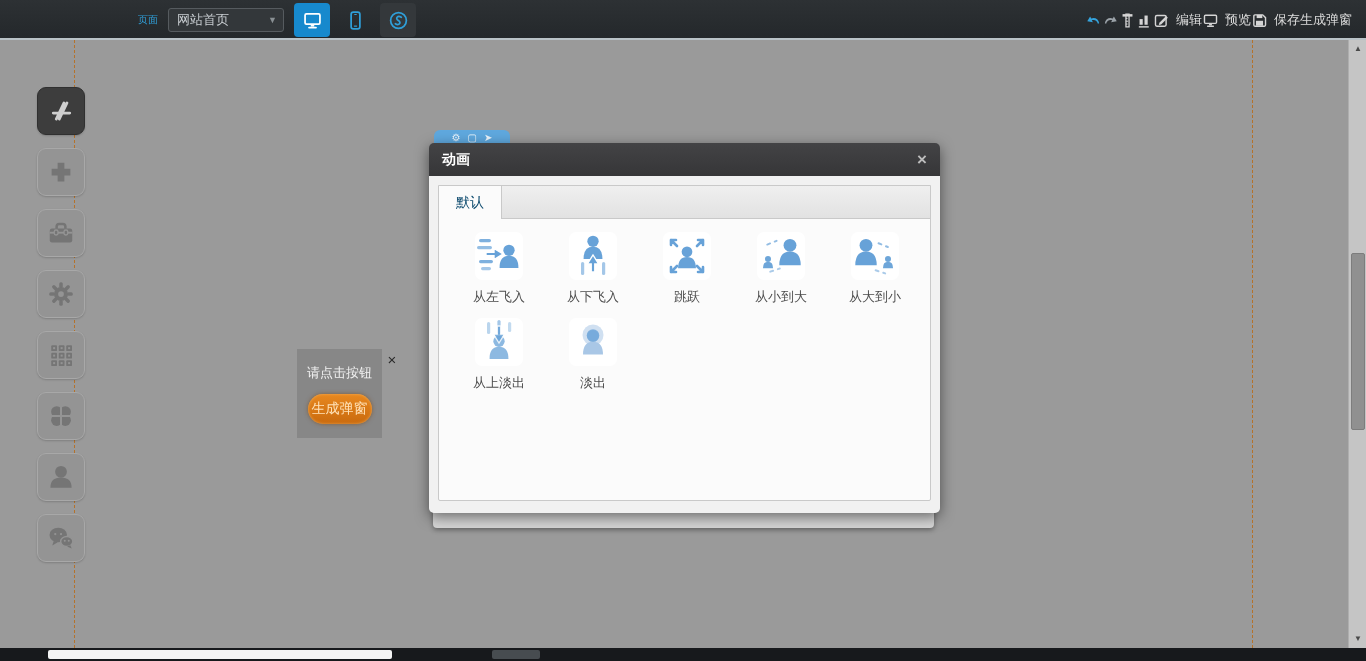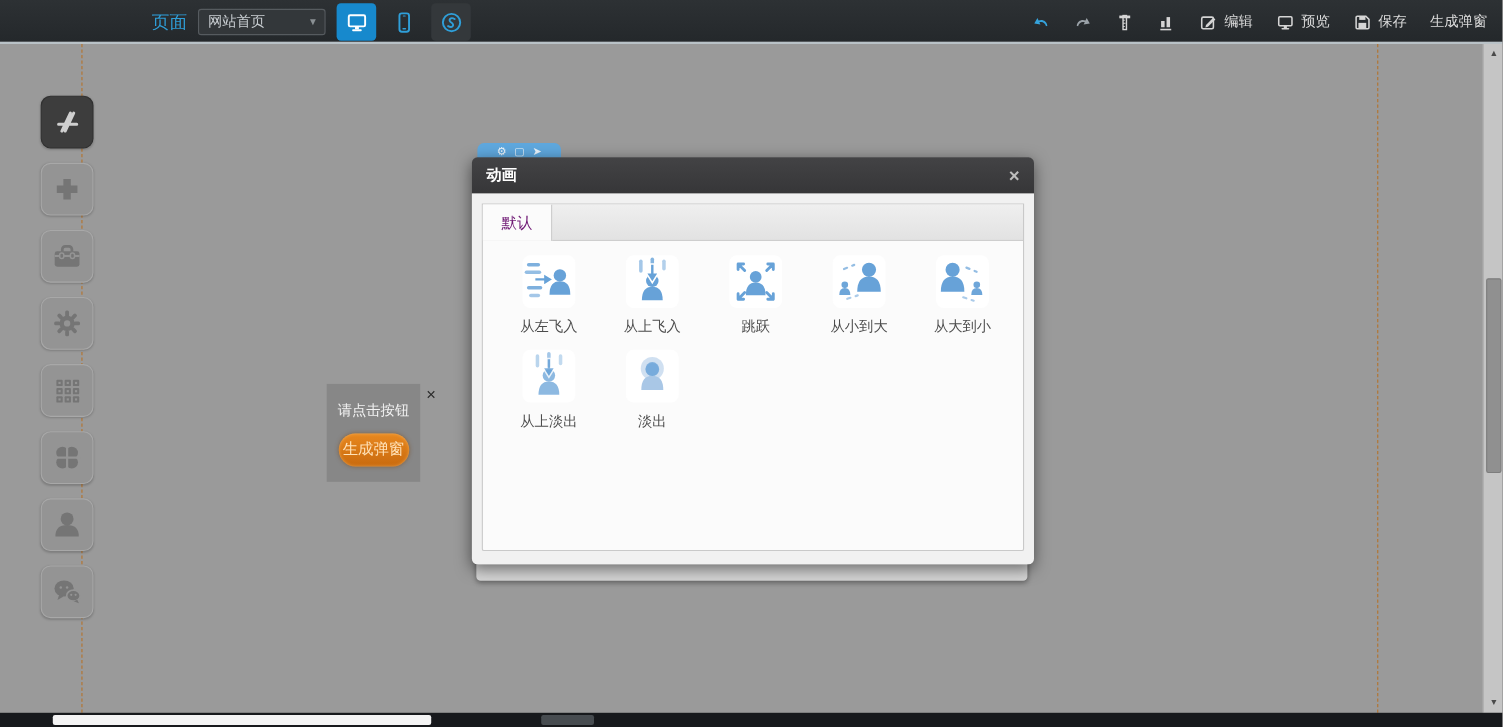--- a/index.html
+++ b/index.html
@@ -5,28 +5,28 @@
   * { margin:0; padding:0; box-sizing:border-box; }
   html,body { width:100%; height:100%; }
   body { font-family:"Liberation Sans", sans-serif; background:#9a9a9a; overflow:hidden; }
   #stage { position:relative; width:1366px; height:661px; overflow:hidden; background:#9a9a9a; }
 
   
   .toolbar { position:absolute; left:0; top:0; width:1366px; height:40px;
     background:linear-gradient(#2d3134,#24282b); border-bottom:2px solid #b9c2c7;
     display:flex; align-items:center; z-index:40; }
   .tb-left { position:absolute; left:138px; top:0; height:40px; display:flex; align-items:center; gap:10px; }
-  .page-label { color:#2f9fd9; font-size:16px; }
+  .page-label { color:#2f9fd9; font-size:10px; }
   .page-select { width:116px; height:24px; background:#33373a; border:1px solid #565b5f; border-radius:3px;
     color:#c9ced2; font-size:13px; display:flex; align-items:center; padding:0 8px; position:relative; }
   .page-select .caret { position:absolute; right:6px; color:#8a9094; font-size:9px; }
   .dev-btn { width:36px; height:34px; border-radius:4px; display:flex; align-items:center; justify-content:center; }
   .dev-btn.active { background:#1789cd; }
   .dev-btn.frame { background:#34383b; }
-  .tb-right { position:absolute; right:14px; top:0; height:40px; display:flex; align-items:center; gap:21px; }
+  .tb-right { position:absolute; right:14px; top:0; height:40px; display:flex; align-items:center; }
   .tb-item { display:flex; align-items:center; gap:6px; color:#dcdcdc; font-size:13px; cursor:pointer; }
   .icon-16 svg { width:17px; height:17px; display:block; }
   .icon-20 svg { width:21px; height:21px; display:block; }
 
   
   .canvas { position:absolute; left:0; top:40px; width:1348px; height:608px; background:#9a9a9a; z-index:1; }
   .guide { position:absolute; top:40px; height:608px; width:0; border-left:1px dashed #b5722a; z-index:2; }
 
   
   .side-btn { position:absolute; left:37px; width:48px; height:48px; border-radius:9px;
@@ -61,21 +61,21 @@
     border-radius:6px; box-shadow:0 4px 14px rgba(0,0,0,.5); }
   .dialog-header { height:33px; background:linear-gradient(#434345,#363638); border-radius:5px 5px 0 0;
     display:flex; align-items:center; padding:0 13px;gap:11px; }
   .dialog-title { color:#ffffff; font-size:14px; font-weight:bold; }
   .dialog-close { margin-left:auto; color:#bdbdbd; font-size:17px; font-weight:bold; cursor:pointer; line-height:1; }
   .dialog-body { height:337px; background:#f1f1f1; border-radius:0 0 5px 5px; padding:9px 9px 12px; }
   .dialog-inner { height:100%; border:1px solid #c9c9c9; background:#fbfbfb; border-radius:0 0 2px 2px; display:flex; flex-direction:column; }
   .tabbar { height:33px; background:linear-gradient(#efefef,#e2e2e2); border-bottom:1px solid #c9c9c9;
     display:flex; align-items:stretch; flex:none; }
   .tab { padding:0 17px; display:flex; align-items:center; font-size:14px; color:#666; cursor:pointer; }
-  .tab.active { background:#fbfbfb; color:#701a75; border-right:1px solid #c9c9c9; margin-bottom:-1px;font-family:Liberation Serif, serif; }
+  .tab.active { background:#fbfbfb; color:#0c4a6e; border-right:1px solid #c9c9c9; margin-bottom:-1px;font-family:Liberation Serif, serif; }
   .anim-grid { flex:1; padding:13px 13px 0; display:grid; grid-template-columns:repeat(5,94px); grid-auto-rows:86px;
     align-content:start; overflow:hidden; }
   .anim-item { display:flex; flex-direction:column; align-items:center; cursor:pointer; }
   .anim-card { width:48px; height:48px; background:#ffffff; border-radius:7px;
     display:flex; align-items:center; justify-content:center; }
   .anim-card svg { width:48px; height:48px; display:block; }
   .anim-label { margin-top:8px; font-size:13px; color:#4c4c4c; white-space:nowrap; }
 
   
   .vscroll { position:absolute; left:1348px; top:40px; width:18px; height:608px; background:#c5c5c5;
@@ -345,33 +345,32 @@
                   <g transform="translate(20 22) rotate(0)" opacity="1">
                     <path d="M-9 -1.8 h8 v-3.8 l9 5.6 -9 5.6 v-3.8 h-8 z" fill="#67a2d8" stroke="#fff" stroke-width="1.4"></path>
                   </g>
                 </svg>
               </div>
               <span class="anim-label">从左飞入</span>
             </div>
             <div class="anim-item">
               <div class="anim-card">
                 <svg viewBox="0 0 48 48" xmlns="http://www.w3.org/2000/svg">
-                  <rect x="12" y="4" width="3.2" height="12" rx="1.6" fill="#67a2d8" opacity="0.6"></rect>
-                  <rect x="22.4" y="2" width="3.2" height="14" rx="1.6" fill="#67a2d8" opacity="0.8"></rect>
-                  <rect x="33" y="4" width="3.2" height="10" rx="1.6" fill="#67a2d8" opacity="0.5"></rect>
-                  <g transform="translate(24 31) scale(0.9)" fill="#67a2d8" opacity="1">
-                    <circle cx="0" cy="-8.5" r="6.3"></circle>
-                    <path d="M-10.5 11 Q-10.5 -2.5 0 -2.5 Q10.5 -2.5 10.5 11 Z"></path>
-                  </g>
-                  <g transform="translate(24 17) rotate(90)" opacity="1">
+                  <g transform="translate(24 17) scale(0.9)" fill="#67a2d8" opacity="1">
+                    <circle cx="0" cy="-8.5" r="6.3"></circle>
+                    <path d="M-10.5 11 Q-10.5 -2.5 0 -2.5 Q10.5 -2.5 10.5 11 Z"></path>
+                  </g>
+                  <rect x="12" y="30" width="3.2" height="13" rx="1.6" fill="#67a2d8" opacity="0.6"></rect>
+                  <rect x="33" y="30" width="3.2" height="13" rx="1.6" fill="#67a2d8" opacity="0.6"></rect>
+                  <g transform="translate(24 31) rotate(-90)" opacity="1">
                     <path d="M-9 -1.8 h8 v-3.8 l9 5.6 -9 5.6 v-3.8 h-8 z" fill="#67a2d8" stroke="#fff" stroke-width="1.4"></path>
                   </g>
                 </svg>
               </div>
-              <span class="anim-label">从上飞入</span>
+              <span class="anim-label">从下飞入</span>
             </div>
             <div class="anim-item">
               <div class="anim-card">
                 <svg viewBox="0 0 48 48" xmlns="http://www.w3.org/2000/svg">
                   <g transform="translate(24 27) scale(0.85)" fill="#67a2d8" opacity="1">
                     <circle cx="0" cy="-8.5" r="6.3"></circle>
                     <path d="M-10.5 11 Q-10.5 -2.5 0 -2.5 Q10.5 -2.5 10.5 11 Z"></path>
                   </g>
                   <g stroke="#67a2d8" stroke-width="2.6" stroke-linecap="round" fill="#67a2d8">
                     <path d="M14 14 L8 8 M8 8 h5 M8 8 v5" fill="none"></path>

